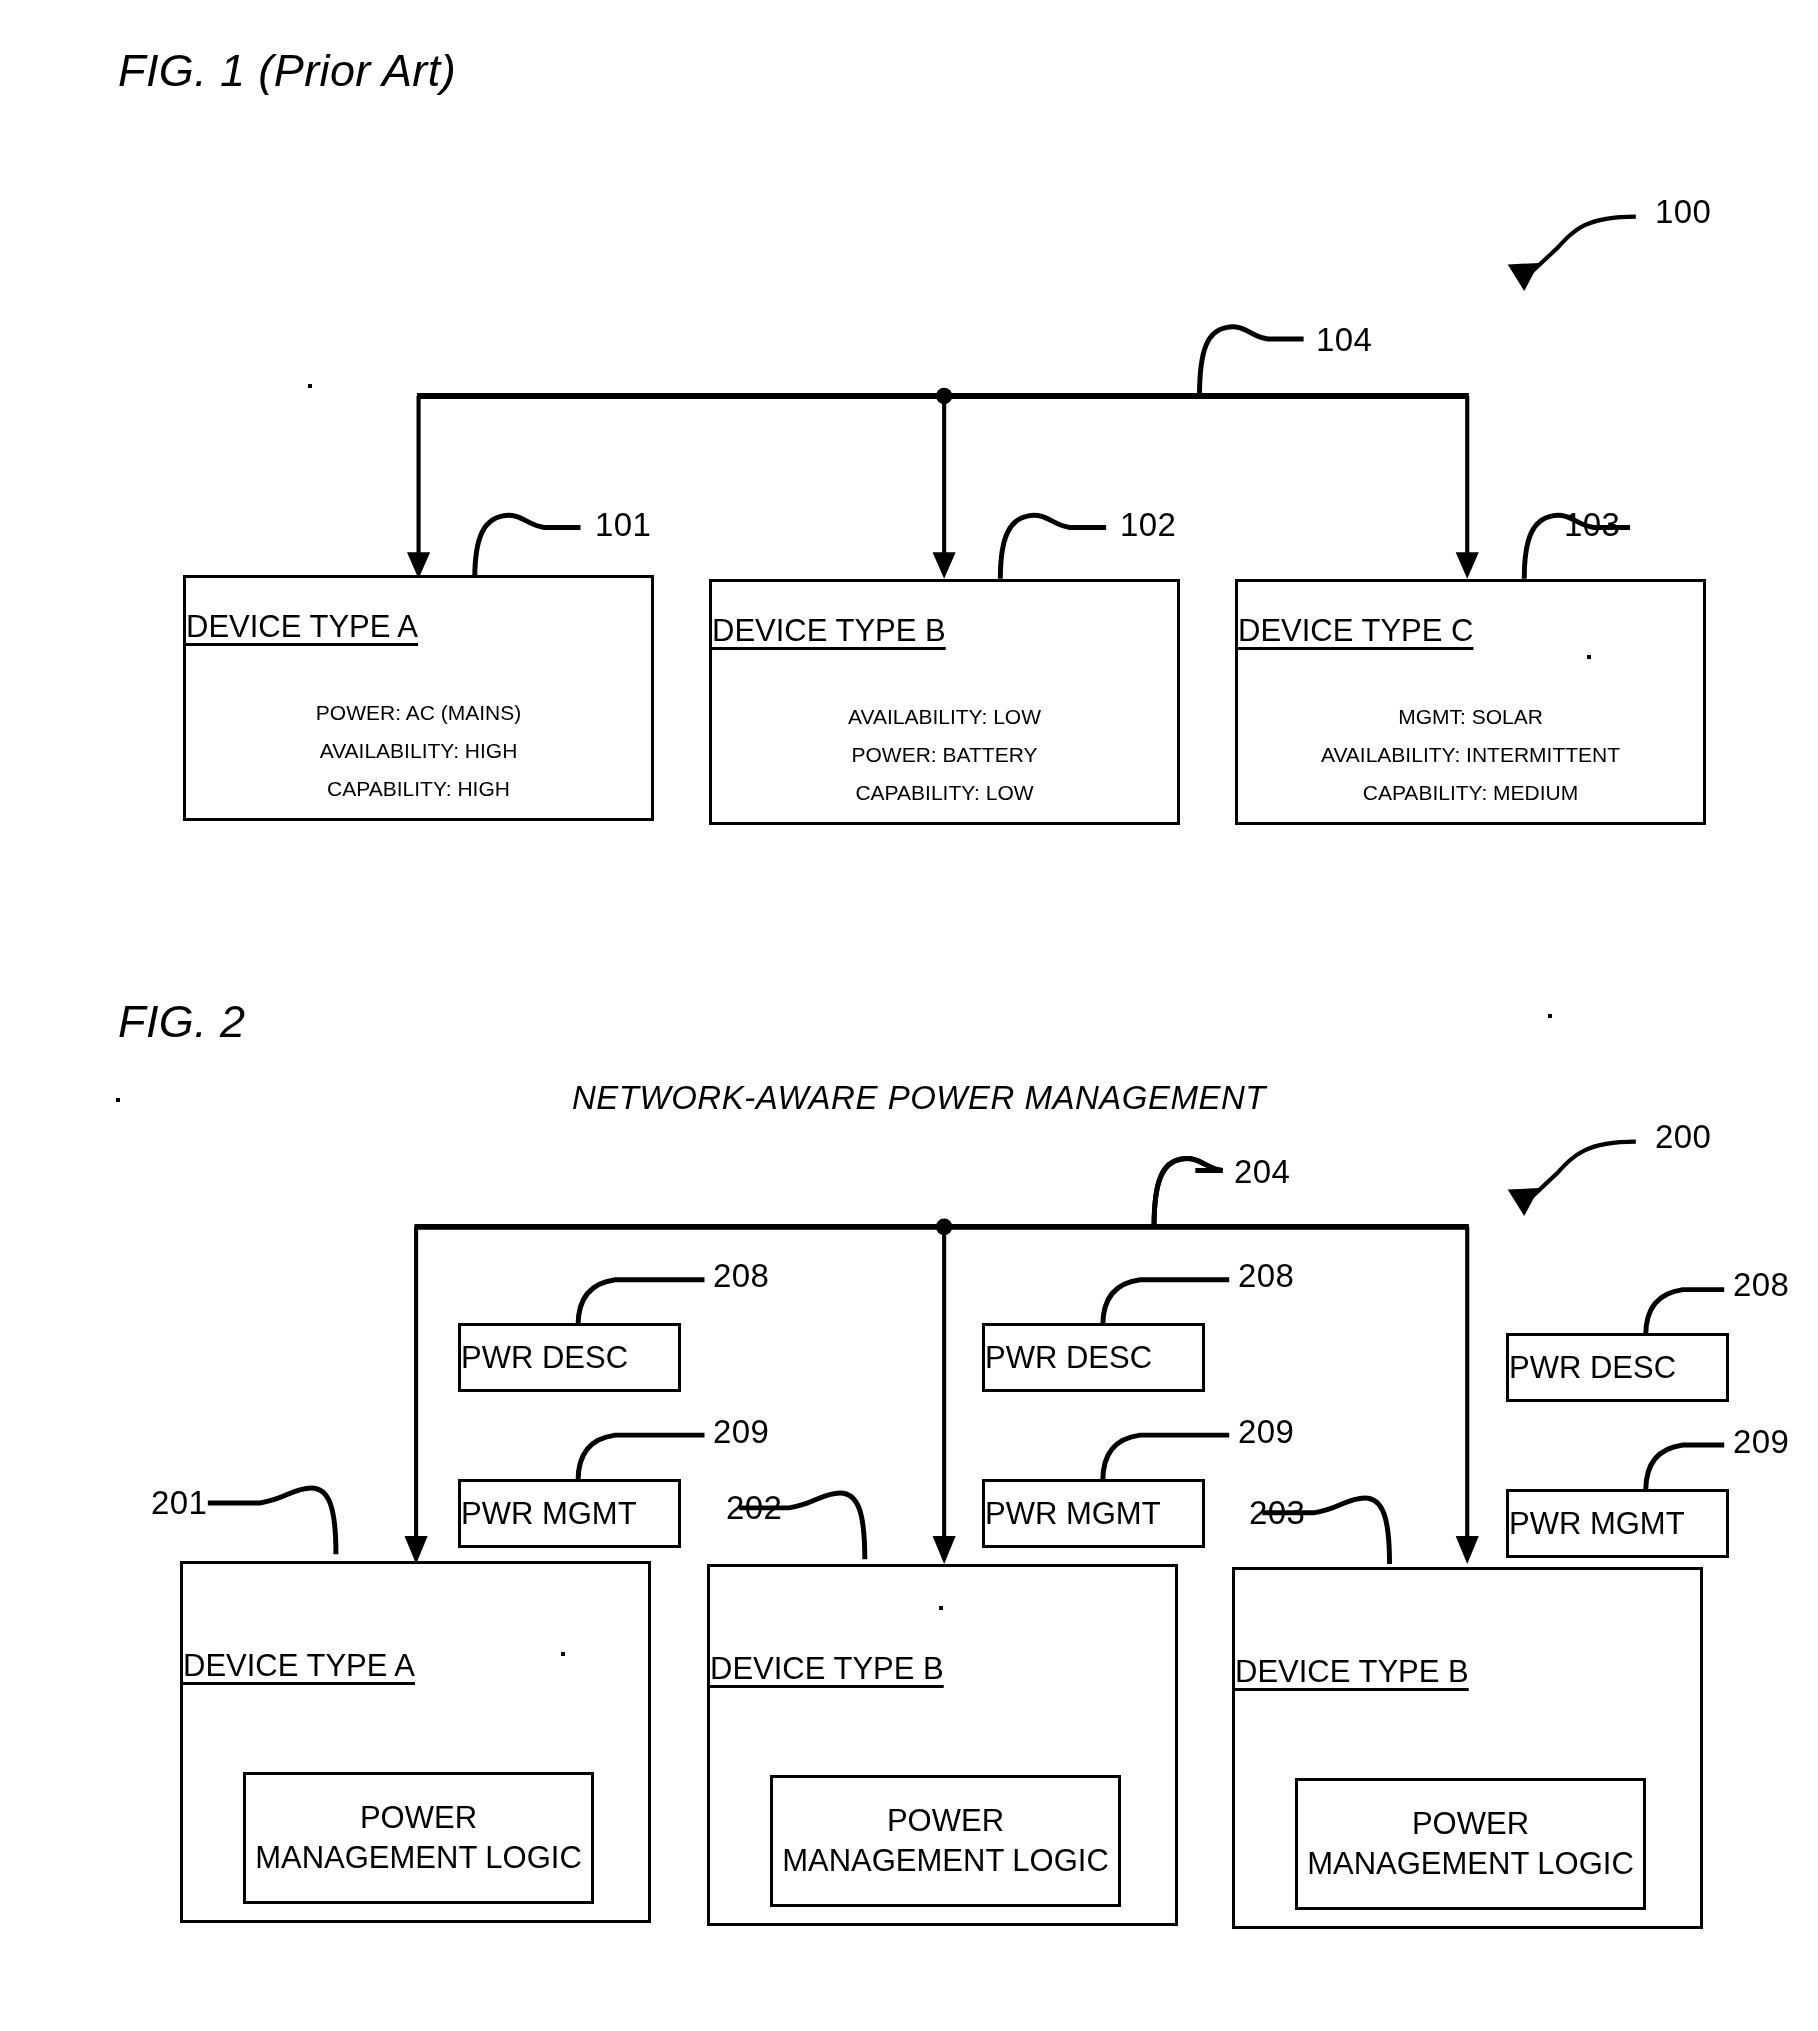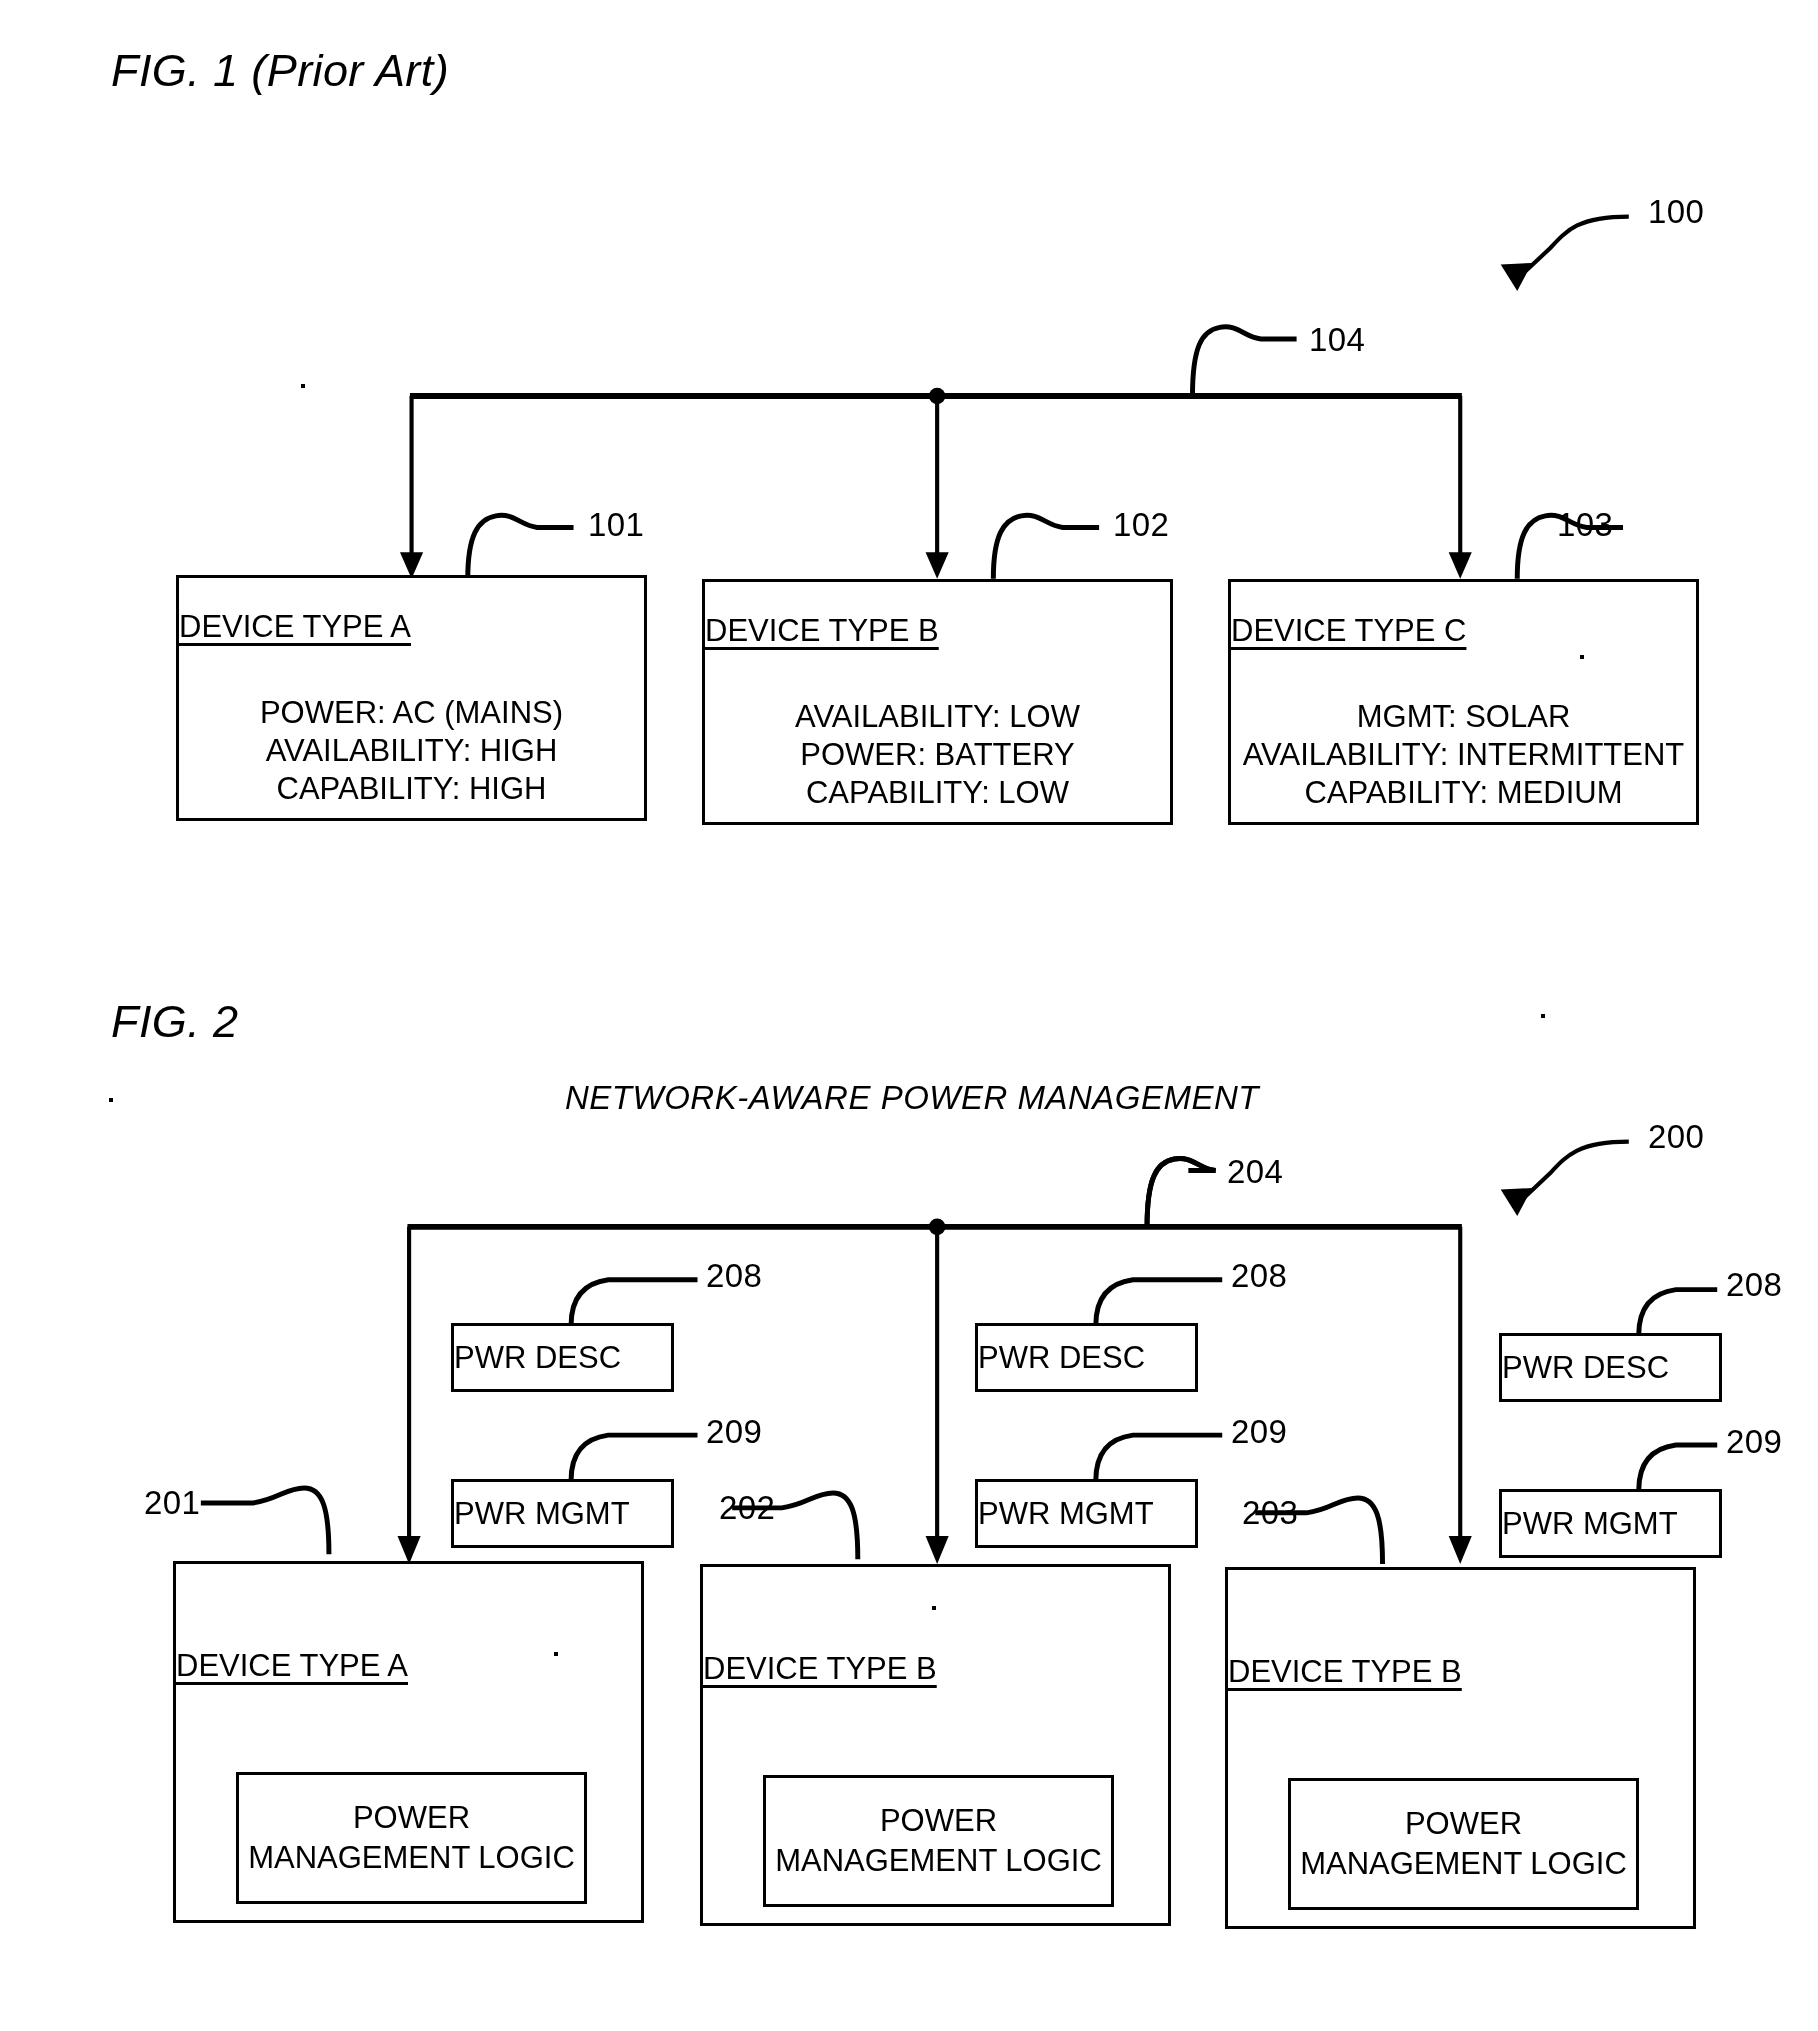--- a/index.html
+++ b/index.html
@@ -10,21 +10,21 @@
   body {
     width: 1818px;
     height: 2032px;
     position: relative;
     font-family: "Liberation Sans", sans-serif;
     color: #000000;
     overflow: hidden;
   }
   .canvas {
     position: absolute;
-    left: 5px; top: 0;
+    left: 12px; top: 0;
     width: 1444px;
     height: 2032px;
   }
   svg.layer {
     position: absolute;
     left: 0; top: 0;
     width: 1818px;
     height: 2032px;
     overflow: visible;
   }
@@ -75,21 +75,21 @@
     font-size: 31px;
     text-decoration: underline;
     text-underline-offset: 5.8px;
     text-decoration-thickness: 2.5px;
     white-space: nowrap;
   }
   .dev-lines {
     position: absolute;
     left: 0; right: 0;
     text-align: center;
-    font-size: 31px;
+    font-size: 21px;
     line-height: 38px;
   }
   .dev-lines div { white-space: nowrap; }
 
   
   .sm-box {
     position: absolute;
     border: 3.3px solid #000;
     background: #fff;
     box-sizing: border-box;

